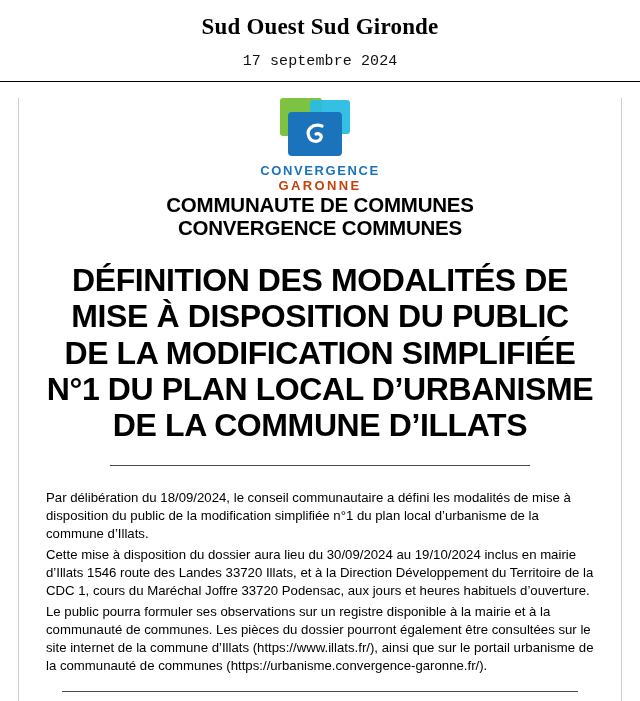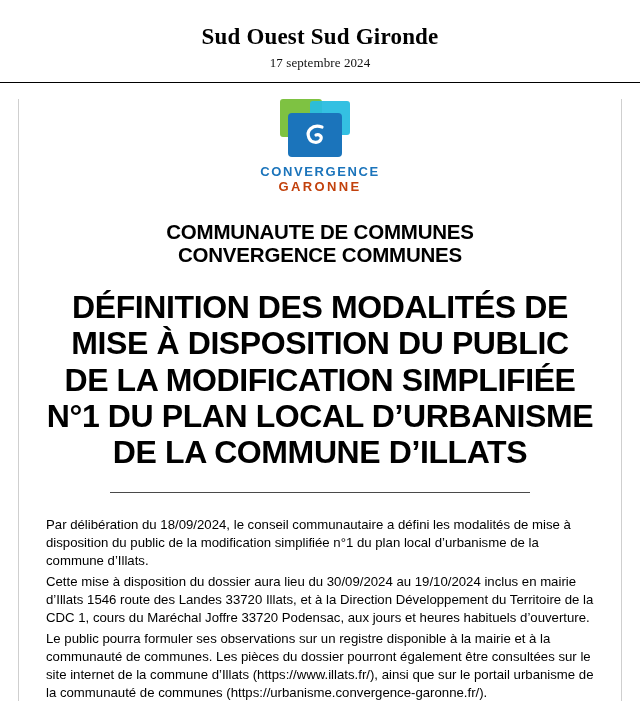--- a/index.html
+++ b/index.html
@@ -12,35 +12,35 @@
     width: 640px;
     height: 701px;
     font-family: "Liberation Sans", sans-serif;
     color: #000000;
     overflow: hidden;
   }
 
   
   .masthead {
     text-align: center;
-    padding-top: 24px;
+    padding-top: 14px;
   }
   .masthead-title {
     font-family: "Liberation Serif", serif;
     font-weight: bold;
     font-size: 23px;
     letter-spacing: 0.2px;
     color: #000;
     line-height: 1.15;
   }
   .masthead-date {
-    font-family: Liberation Serif, serif;
-    font-size: 13px;
+    font-family: Liberation Mono, monospace;
+    font-size: 15px;
     color: #111;
-    margin-top: 5px;
+    margin-top: 13px;
     letter-spacing: 0.1px;
   }
   .masthead-rule {
     margin-top: 11px;
     border-top: 1.5px solid #000;
     width: 100%;
   }
 
   
   .sheet {
@@ -131,21 +131,20 @@
   }
   .logo-text .line2 {
     display: block;
     color: #c2410c;
     letter-spacing: 2.4px;
   }
 
   
   .org-name {
     text-align: center;
-    margin-top: 26px;
     font-family: "Liberation Sans", sans-serif;
     font-weight: bold;
     font-size: 20.5px;
     line-height: 1.12;
     letter-spacing: -0.2px;
   }
   .org-name .l2 { display: block; }
 
   .doc-title {
     text-align: center;

